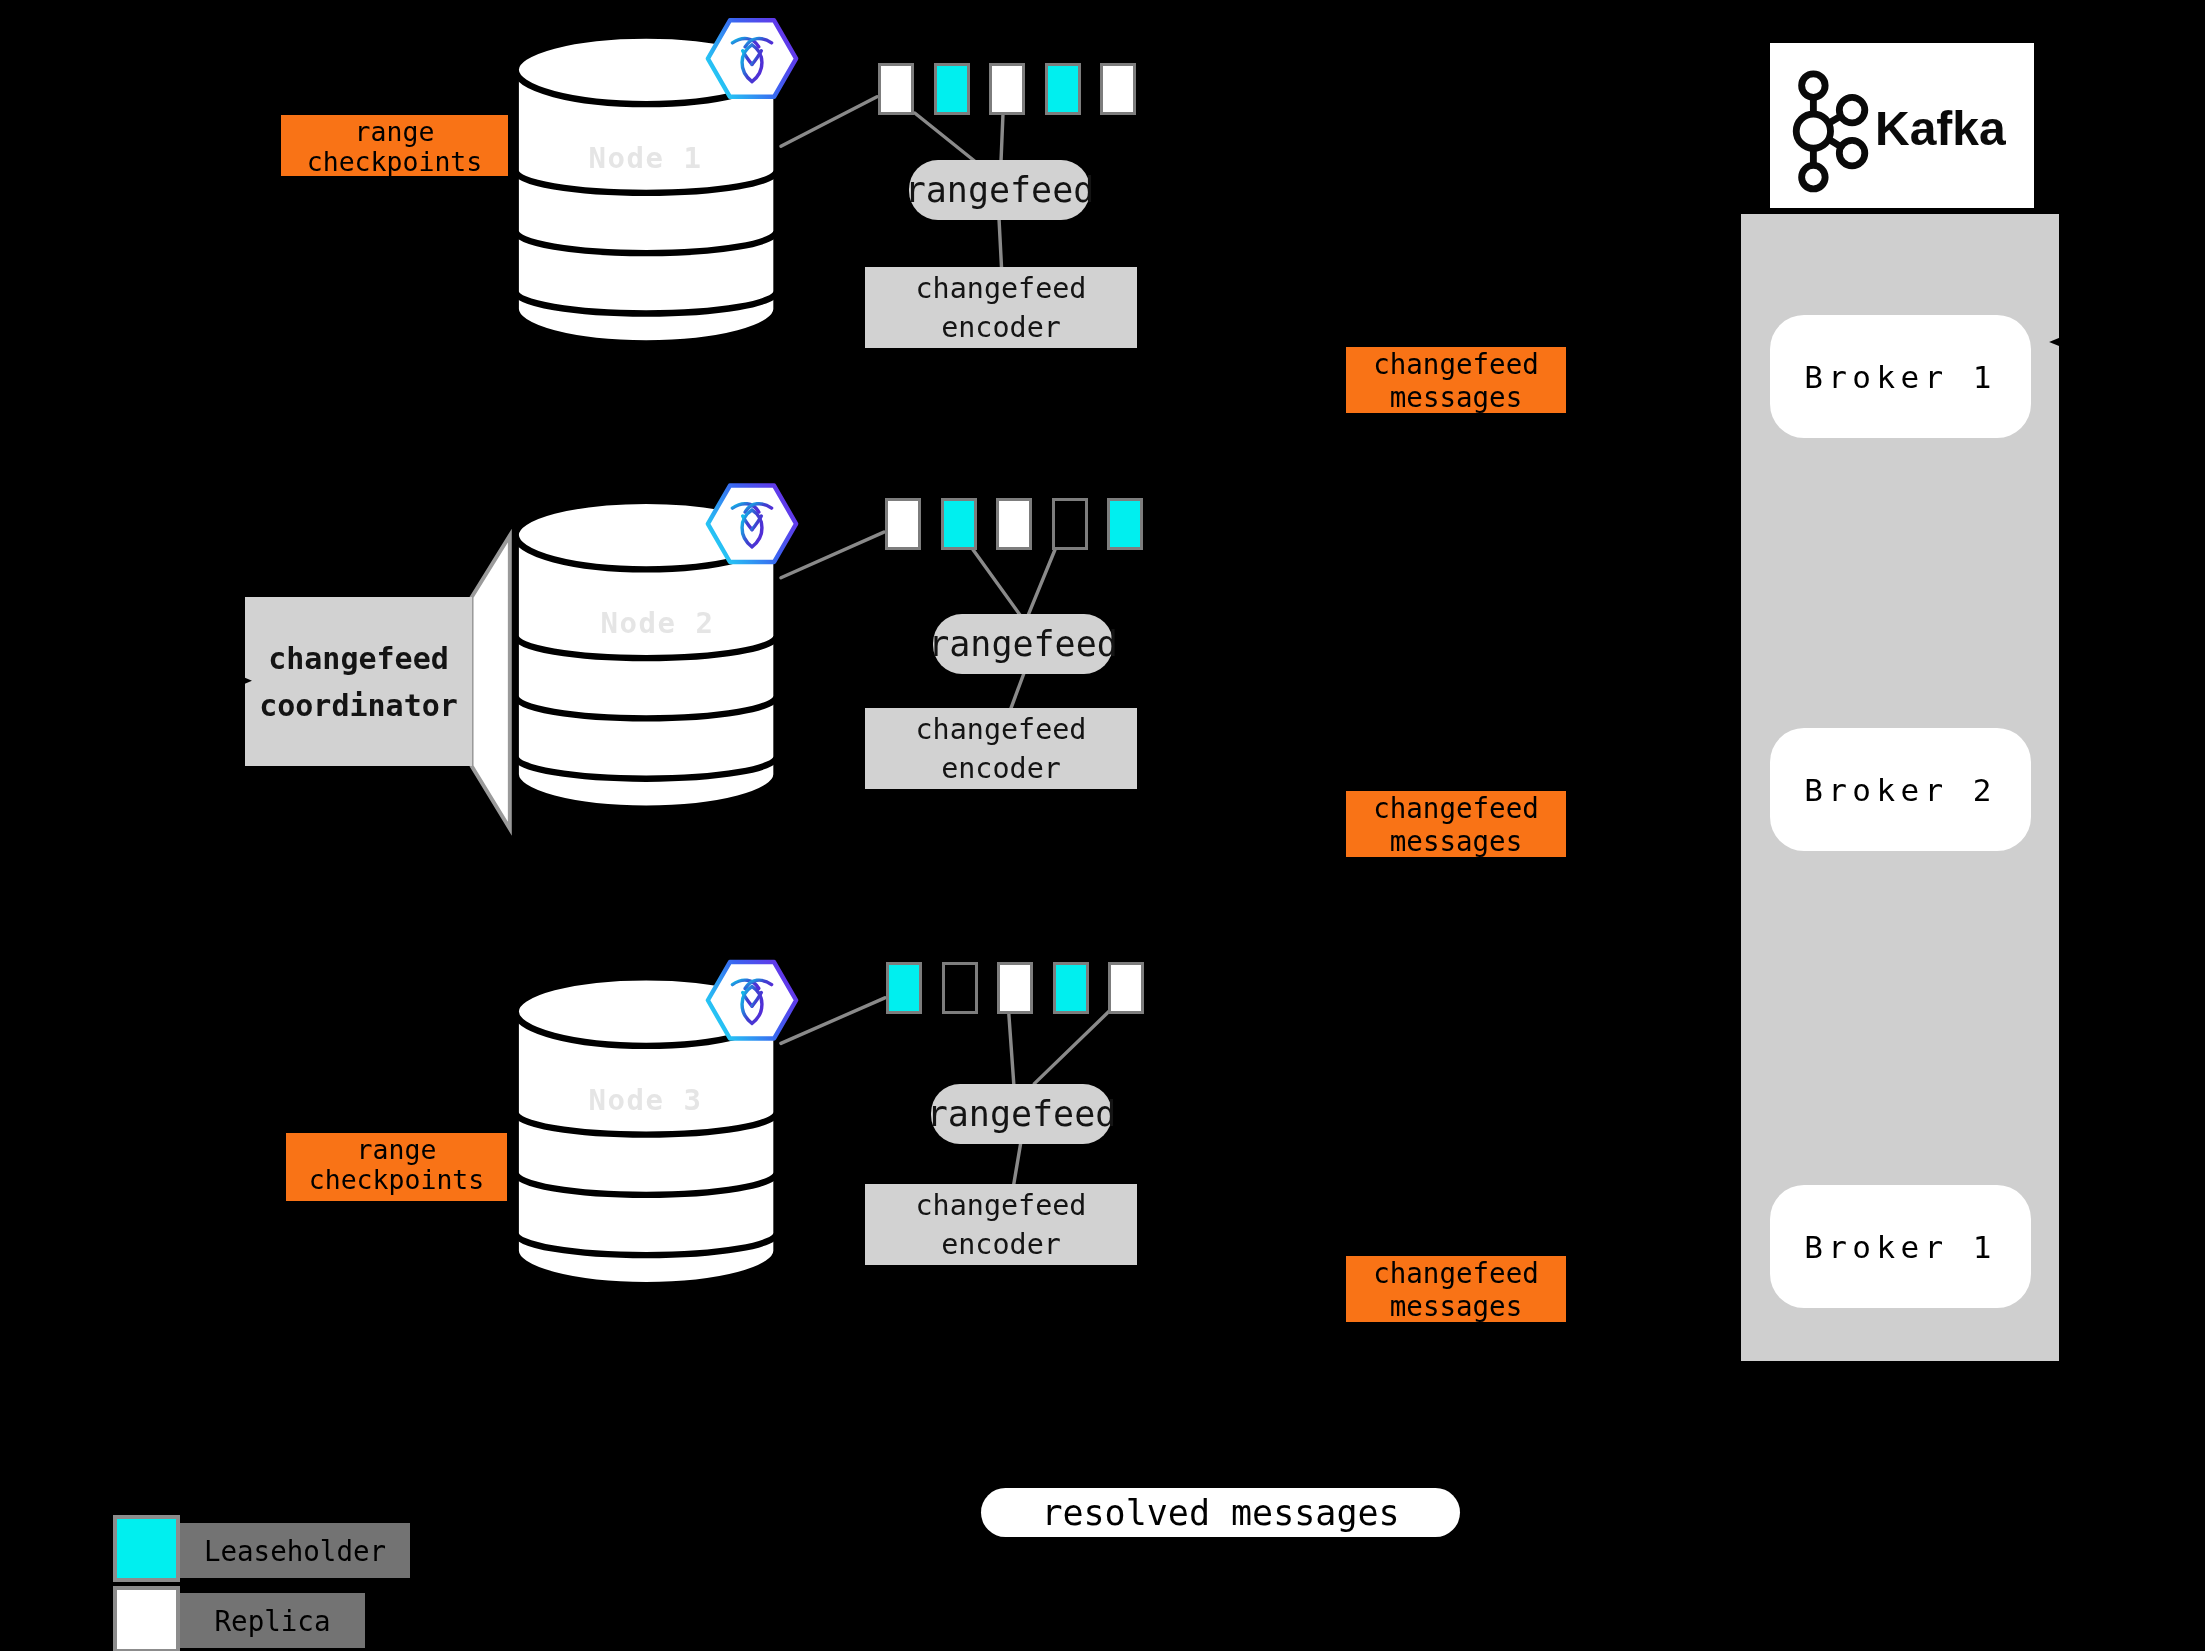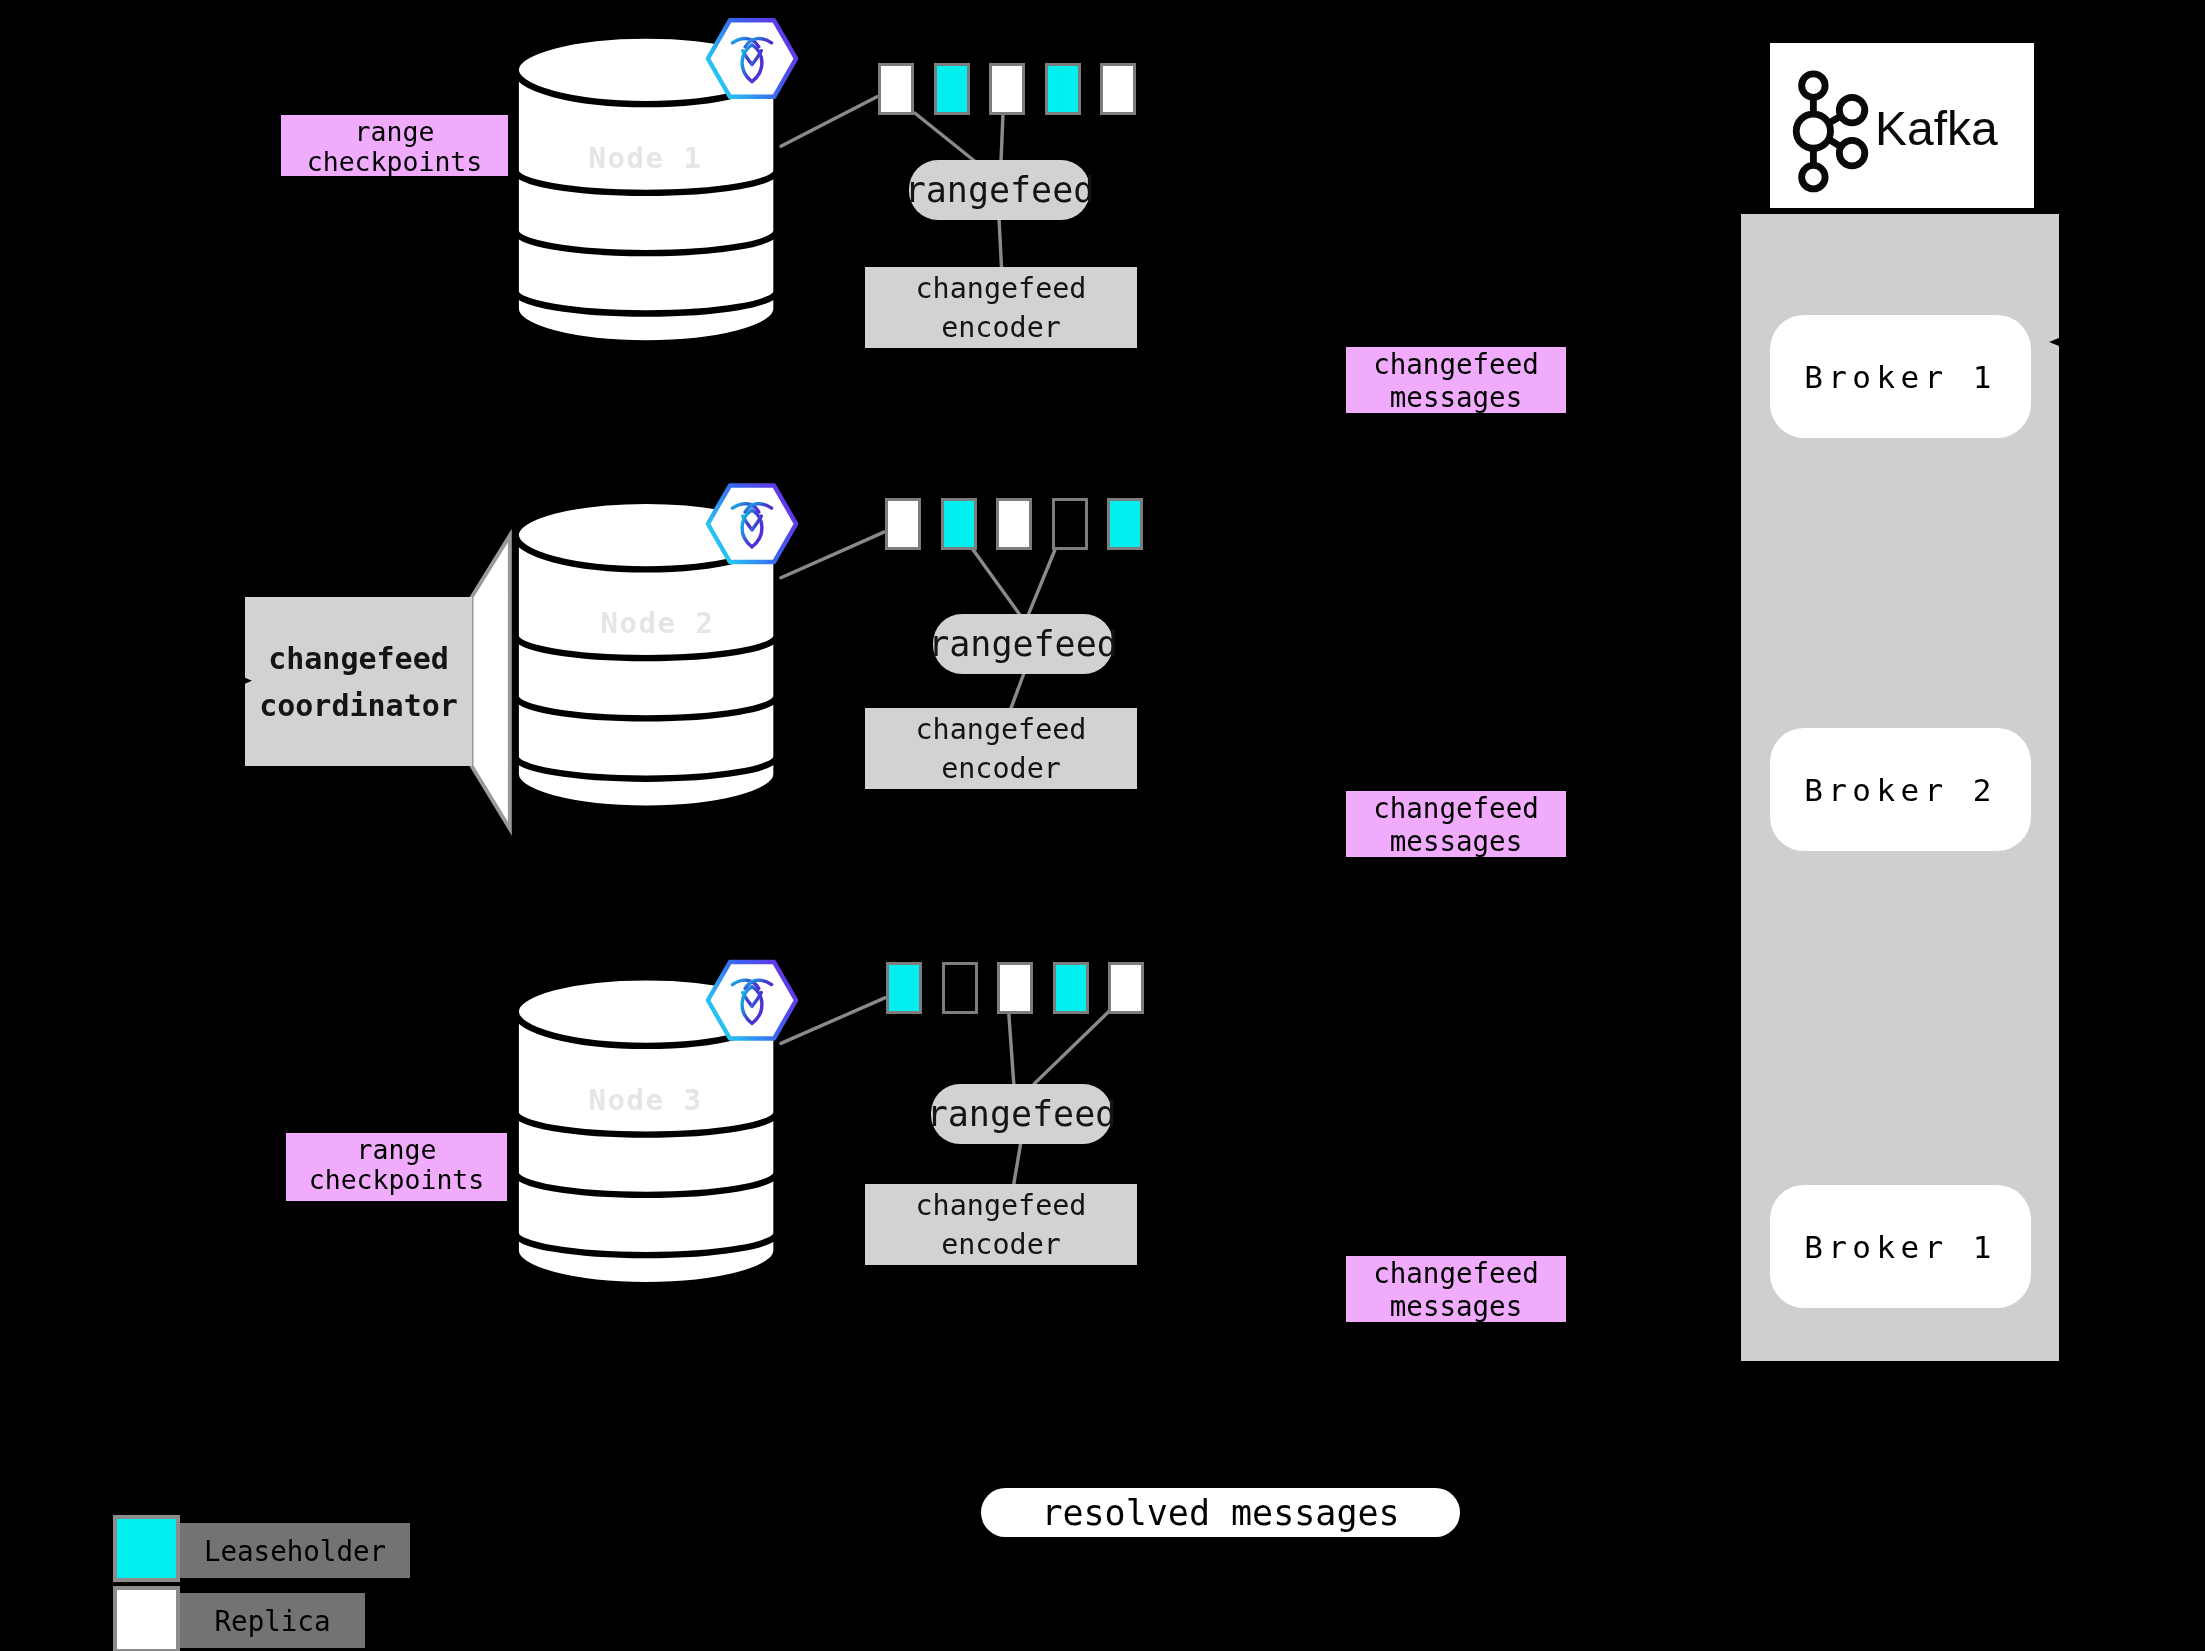--- a/index.html
+++ b/index.html
@@ -2,42 +2,42 @@
 <html style="font-size:7.8px"><head>
 <meta charset="utf-8">
 <style>
   html,body{margin:0;padding:0;}
   body{width:2205px;height:1652px;background:#000;position:relative;overflow:hidden;
        font-family:"DejaVu Sans Mono",monospace;}
   .abs{position:absolute;box-sizing:border-box;}
   svg.layer{position:absolute;left:0;top:0;pointer-events:none;}
   .graybox{background:#d2d2d2;color:#141414;display:flex;flex-direction:column;
            align-items:center;justify-content:center;text-align:center;}
-  .whitebox{background:#f0abfc;color:#000;display:flex;flex-direction:column;
+  .whitebox{background:#f97316;color:#000;display:flex;flex-direction:column;
             align-items:center;justify-content:flex-start;text-align:center;overflow:hidden;}
   .rf{font-size:35px;border-radius:29px;}
   .enc{font-size:28.4px;line-height:39px;}
   .msg{font-size:27.5px;line-height:33px;padding-top:1px;}
   .rc{font-size:26.5px;line-height:30px;padding-top:2px;}
   .node-label{color:#e5e5e5;font-weight:bold;font-size:29px;letter-spacing:1.5px;
               text-align:center;}
   .coord{font-weight:bold;font-size:30px;line-height:47px;}
   .sqrow{display:flex;gap:19.6px;}
   .sq{width:36px;height:52px;border:3.9px solid #7d7d7d;box-sizing:border-box;background:transparent;}
   .sq[data-kind="replica"]{background:#ffffff;}
   .sq[data-kind="leaseholder"]{background:#00efef;}
   .sq[data-kind="empty"]{background:transparent;}
   .broker{position:absolute;left:29px;width:261px;height:123px;background:#fff;border-radius:34px;
           display:flex;align-items:center;justify-content:center;font-size:31px;letter-spacing:5.4px;color:#000;}
   .pill{background:#fff;border-radius:25.5px;display:flex;align-items:center;justify-content:center;
         font-size:35px;color:#000;}
   .legend-swatch{width:67px;height:67px;border:4.9px solid #8c8c8c;box-sizing:border-box;}
   .legend-label{background:#737373;color:#000;display:flex;align-items:center;justify-content:center;
                 font-size:27.5px;}
-  .kafka-word{font-family:"Liberation Sans",sans-serif;font-weight:normal;font-size:48px;color:#0a0a0a;}
+  .kafka-word{font-family:"Liberation Sans",sans-serif;font-weight:bold;font-size:48px;color:#0a0a0a;}
 </style>
 </head>
 <body>
 
 <svg class="layer" width="2205" height="1652" viewBox="0 0 4498 3369">
   <defs>
     <linearGradient id="hexg" x1="0" y1="0.75" x2="1" y2="0.25">
       <stop offset="0" stop-color="#22d6f5"></stop>
         <stop offset="0.55" stop-color="#3b63f0"></stop>
         <stop offset="1" stop-color="#6a2fe8"></stop>

